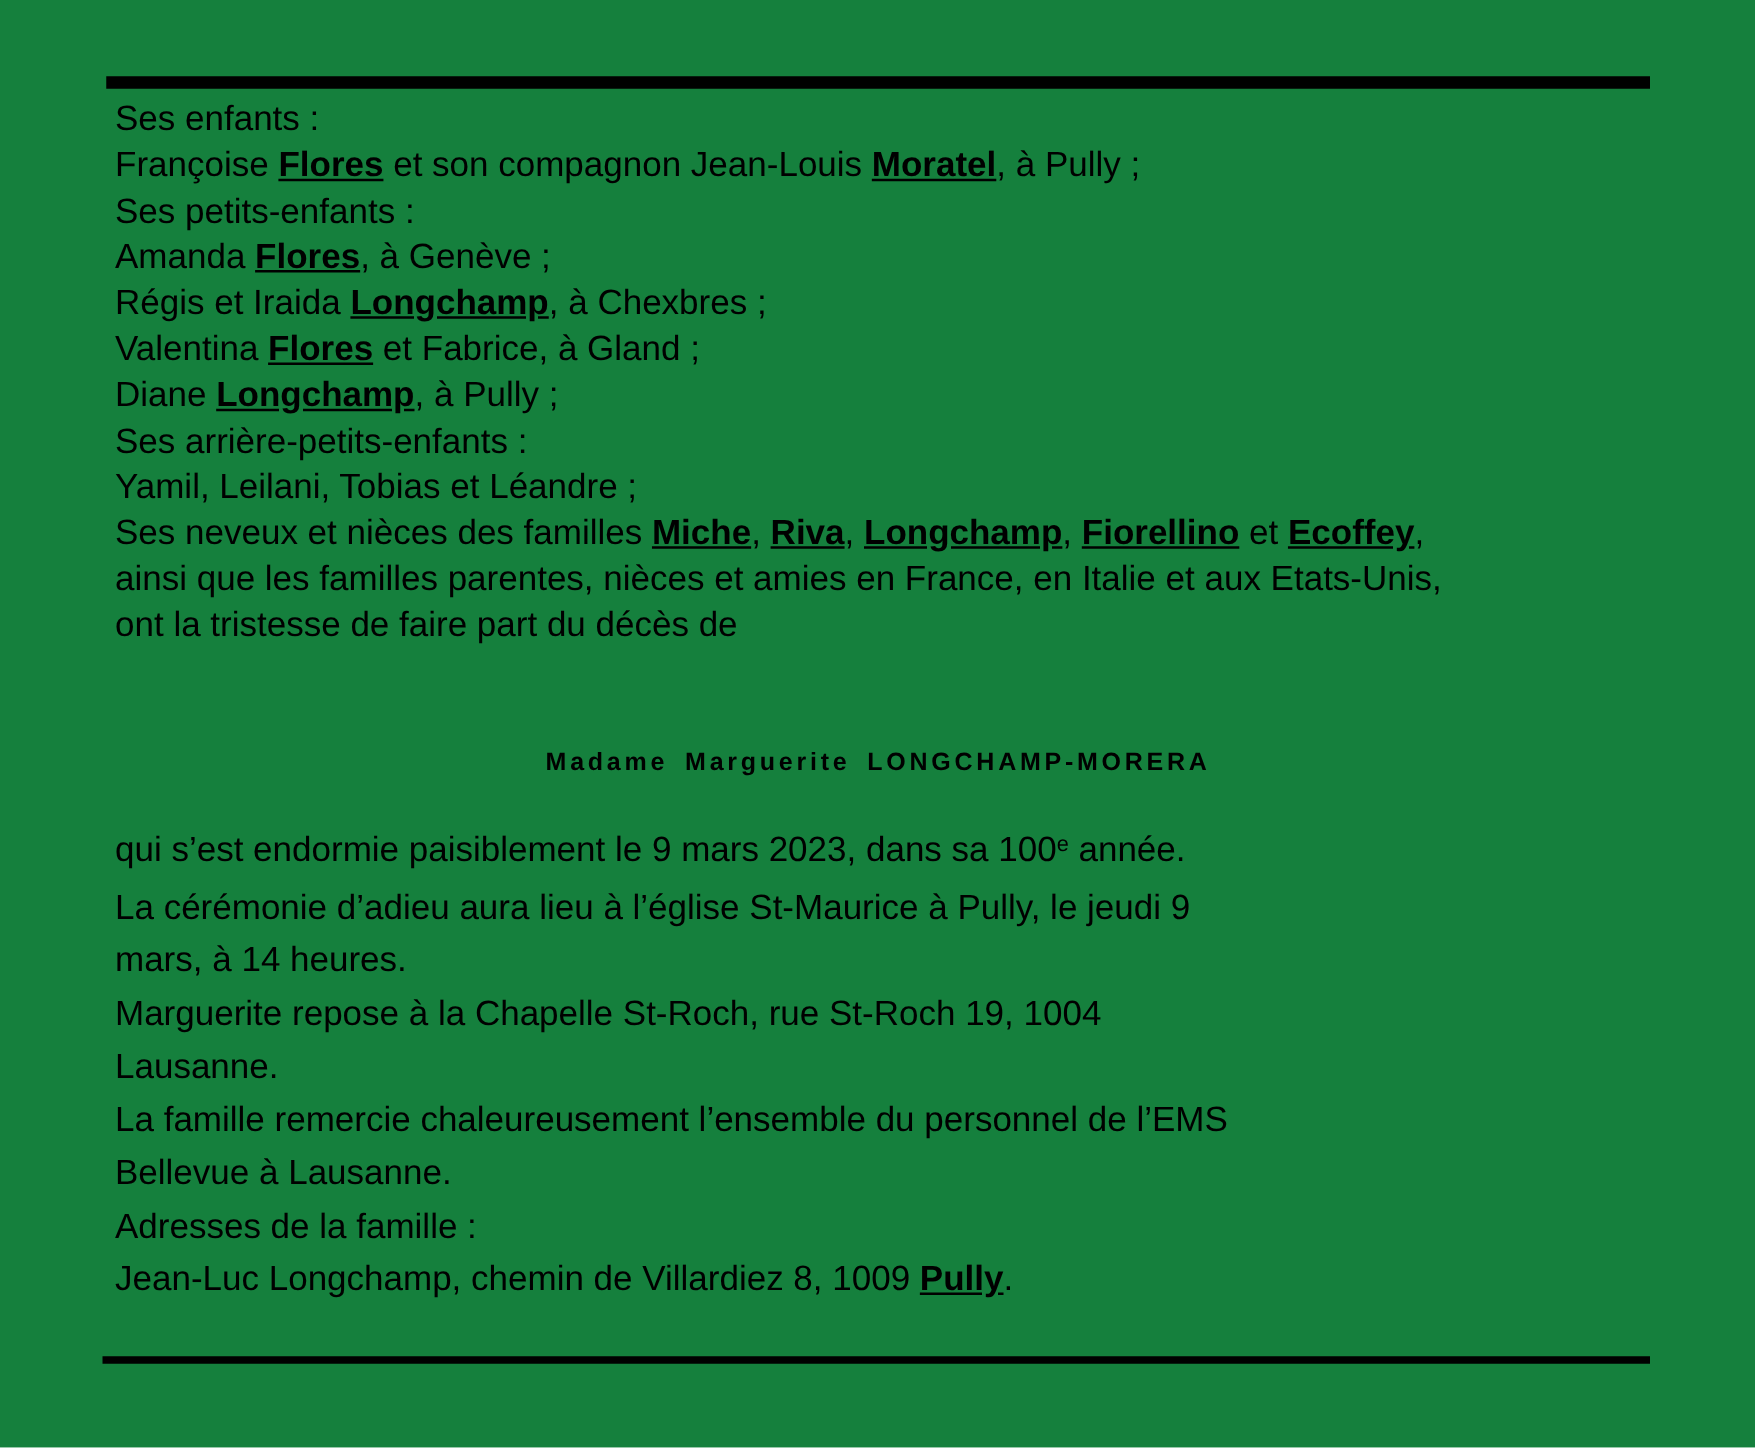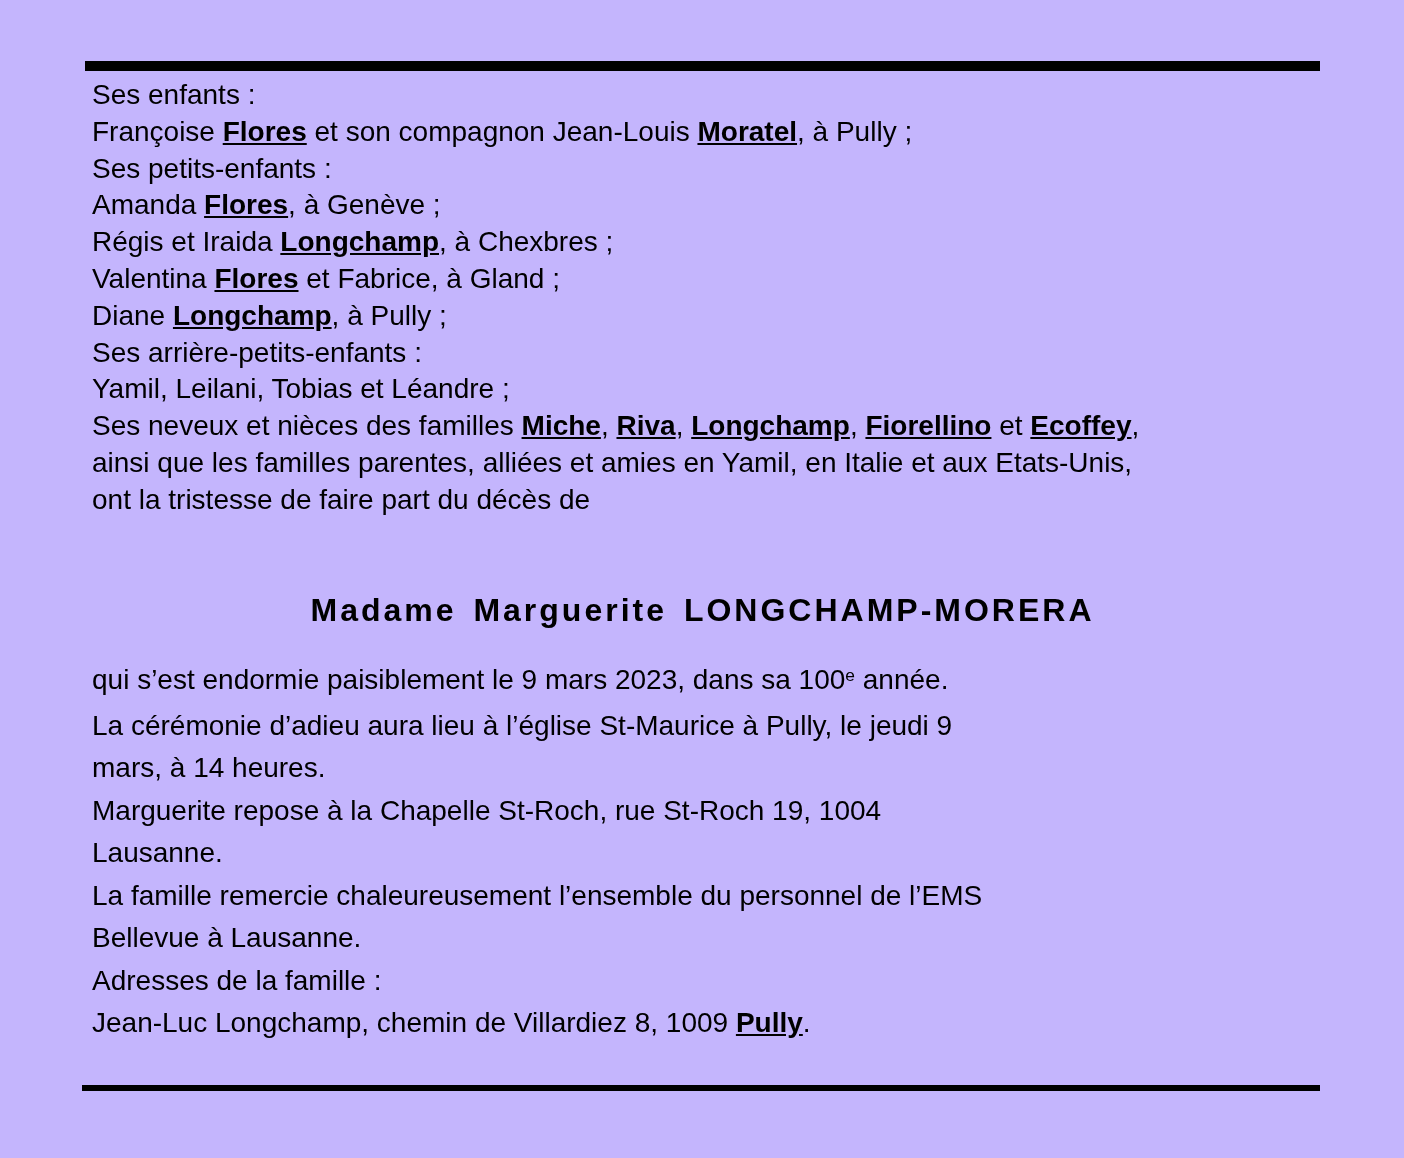--- a/index.html
+++ b/index.html
@@ -4,21 +4,21 @@
 <style>
   html, body {
     margin: 0;
     padding: 0;
     background: #ffffff;
   }
   .sheet {
     position: relative;
     width: 1404px;
     height: 1158px;
-    background: #c4b5fd;
+    background: #15803d;
     color: #000000;
     font-family: "Liberation Sans", sans-serif;
     overflow: hidden;
   }
   .top-rule {
     position: absolute;
     left: 85px;
     top: 61px;
     width: 1235px;
     height: 10px;
@@ -49,21 +49,21 @@
     font-size: 28px;
     line-height: 42.5px;
     white-space: nowrap;
   }
   .name-heading {
     position: absolute;
     left: 85px;
     top: 588px;
     width: 1235px;
     text-align: center;
-    font-size: 32px;
+    font-size: 20px;
     font-weight: bold;
     letter-spacing: 3px;
     word-spacing: 5px;
     line-height: 44px;
     white-space: nowrap;
   }
   .text-line { display: block; }
   .seg-bold { font-weight: bold; text-decoration: underline; }
   .seg-sup {
     font-size: 0.62em;
@@ -81,21 +81,21 @@
       <div class="text-line"><span class="">Ses enfants :</span></div>
       <div class="text-line"><span class="">Françoise </span><span class="seg-bold ">Flores</span><span class=""> et son compagnon Jean-Louis </span><span class="seg-bold ">Moratel</span><span class="">, à Pully ;</span></div>
       <div class="text-line"><span class="">Ses petits-enfants :</span></div>
       <div class="text-line"><span class="">Amanda </span><span class="seg-bold ">Flores</span><span class="">, à Genève ;</span></div>
       <div class="text-line"><span class="">Régis et Iraida </span><span class="seg-bold ">Longchamp</span><span class="">, à Chexbres ;</span></div>
       <div class="text-line"><span class="">Valentina </span><span class="seg-bold ">Flores</span><span class=""> et Fabrice, à Gland ;</span></div>
       <div class="text-line"><span class="">Diane </span><span class="seg-bold ">Longchamp</span><span class="">, à Pully ;</span></div>
       <div class="text-line"><span class="">Ses arrière-petits-enfants :</span></div>
       <div class="text-line"><span class="">Yamil, Leilani, Tobias et Léandre ;</span></div>
       <div class="text-line"><span class="">Ses neveux et nièces des familles </span><span class="seg-bold ">Miche</span><span class="">, </span><span class="seg-bold ">Riva</span><span class="">, </span><span class="seg-bold ">Longchamp</span><span class="">, </span><span class="seg-bold ">Fiorellino</span><span class=""> et </span><span class="seg-bold ">Ecoffey</span><span class="">,</span></div>
-      <div class="text-line"><span class="">ainsi que les familles parentes, alliées et amies en Yamil, en Italie et aux Etats-Unis,</span></div>
+      <div class="text-line"><span class="">ainsi que les familles parentes, nièces et amies en France, en Italie et aux Etats-Unis,</span></div>
       <div class="text-line"><span class="">ont la tristesse de faire part du décès de</span></div>
     </div>
 
   <div class="name-heading">Madame Marguerite LONGCHAMP-MORERA</div>
 
   <div class="details-section">
       <div class="text-line"><span class="">qui s’est endormie paisiblement le 9 mars 2023, dans sa 100</span><span class="seg-sup">e</span><span class=""> année.</span></div>
       <div class="text-line"><span class="">La cérémonie d’adieu aura lieu à l’église St-Maurice à Pully, le jeudi 9</span></div>
       <div class="text-line"><span class="">mars, à 14 heures.</span></div>
       <div class="text-line"><span class="">Marguerite repose à la Chapelle St-Roch, rue St-Roch 19, 1004</span></div>

